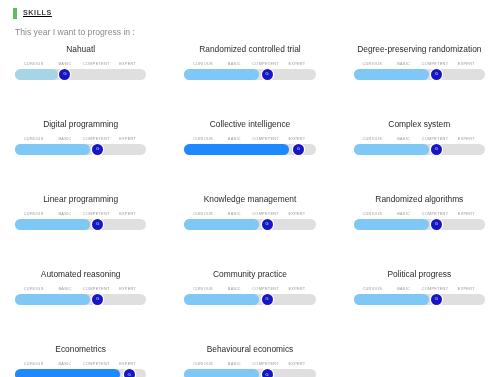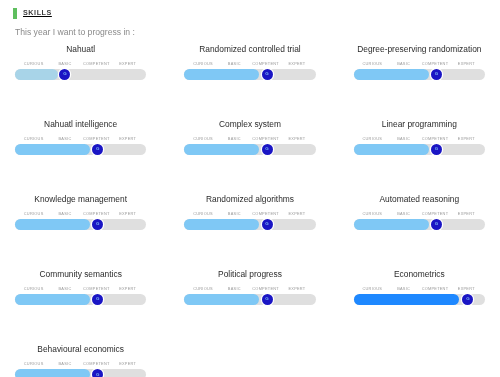--- a/index.html
+++ b/index.html
@@ -187,164 +187,180 @@
       </div>
       <div class="slider">
         <div class="slider-track"></div>
         <div class="slider-fill" style="width: 57%; background: rgb(127, 200, 245);"></div>
         <div class="slider-handle" style="left: 63%; background: rgb(26, 21, 196);">
           <span class="slider-handle-glyph">G</span>
         </div>
       </div>
     </div>
     <div class="skill-card">
-      <div class="skill-name">Nahuatl intelligence</div>
-      <div class="tick-row">
-        <div class="tick-label">CURIOUS</div>
-        <div class="tick-label">BASIC</div>
-        <div class="tick-label">COMPETENT</div>
-        <div class="tick-label">EXPERT</div>
-      </div>
-      <div class="slider">
-        <div class="slider-track"></div>
-        <div class="slider-fill" style="width: 57%; background: rgb(127, 200, 245);"></div>
-        <div class="slider-handle" style="left: 63%; background: rgb(26, 21, 196);">
-          <span class="slider-handle-glyph">G</span>
-        </div>
-      </div>
-    </div>
-    <div class="skill-card">
-      <div class="skill-name">Complex system</div>
-      <div class="tick-row">
-        <div class="tick-label">CURIOUS</div>
-        <div class="tick-label">BASIC</div>
-        <div class="tick-label">COMPETENT</div>
-        <div class="tick-label">EXPERT</div>
-      </div>
-      <div class="slider">
-        <div class="slider-track"></div>
-        <div class="slider-fill" style="width: 57%; background: rgb(127, 200, 245);"></div>
-        <div class="slider-handle" style="left: 63%; background: rgb(26, 21, 196);">
-          <span class="slider-handle-glyph">G</span>
-        </div>
-      </div>
-    </div>
-    <div class="skill-card">
-      <div class="skill-name">Linear programming</div>
-      <div class="tick-row">
-        <div class="tick-label">CURIOUS</div>
-        <div class="tick-label">BASIC</div>
-        <div class="tick-label">COMPETENT</div>
-        <div class="tick-label">EXPERT</div>
-      </div>
-      <div class="slider">
-        <div class="slider-track"></div>
-        <div class="slider-fill" style="width: 57%; background: rgb(127, 200, 245);"></div>
-        <div class="slider-handle" style="left: 63%; background: rgb(26, 21, 196);">
-          <span class="slider-handle-glyph">G</span>
-        </div>
-      </div>
-    </div>
-    <div class="skill-card">
-      <div class="skill-name">Knowledge management</div>
-      <div class="tick-row">
-        <div class="tick-label">CURIOUS</div>
-        <div class="tick-label">BASIC</div>
-        <div class="tick-label">COMPETENT</div>
-        <div class="tick-label">EXPERT</div>
-      </div>
-      <div class="slider">
-        <div class="slider-track"></div>
-        <div class="slider-fill" style="width: 57%; background: rgb(127, 200, 245);"></div>
-        <div class="slider-handle" style="left: 63%; background: rgb(26, 21, 196);">
-          <span class="slider-handle-glyph">G</span>
-        </div>
-      </div>
-    </div>
-    <div class="skill-card">
-      <div class="skill-name">Randomized algorithms</div>
-      <div class="tick-row">
-        <div class="tick-label">CURIOUS</div>
-        <div class="tick-label">BASIC</div>
-        <div class="tick-label">COMPETENT</div>
-        <div class="tick-label">EXPERT</div>
-      </div>
-      <div class="slider">
-        <div class="slider-track"></div>
-        <div class="slider-fill" style="width: 57%; background: rgb(127, 200, 245);"></div>
-        <div class="slider-handle" style="left: 63%; background: rgb(26, 21, 196);">
-          <span class="slider-handle-glyph">G</span>
-        </div>
-      </div>
-    </div>
-    <div class="skill-card">
-      <div class="skill-name">Automated reasoning</div>
-      <div class="tick-row">
-        <div class="tick-label">CURIOUS</div>
-        <div class="tick-label">BASIC</div>
-        <div class="tick-label">COMPETENT</div>
-        <div class="tick-label">EXPERT</div>
-      </div>
-      <div class="slider">
-        <div class="slider-track"></div>
-        <div class="slider-fill" style="width: 57%; background: rgb(127, 200, 245);"></div>
-        <div class="slider-handle" style="left: 63%; background: rgb(26, 21, 196);">
-          <span class="slider-handle-glyph">G</span>
-        </div>
-      </div>
-    </div>
-    <div class="skill-card">
-      <div class="skill-name">Community semantics</div>
-      <div class="tick-row">
-        <div class="tick-label">CURIOUS</div>
-        <div class="tick-label">BASIC</div>
-        <div class="tick-label">COMPETENT</div>
-        <div class="tick-label">EXPERT</div>
-      </div>
-      <div class="slider">
-        <div class="slider-track"></div>
-        <div class="slider-fill" style="width: 57%; background: rgb(127, 200, 245);"></div>
-        <div class="slider-handle" style="left: 63%; background: rgb(26, 21, 196);">
-          <span class="slider-handle-glyph">G</span>
-        </div>
-      </div>
-    </div>
-    <div class="skill-card">
-      <div class="skill-name">Political progress</div>
-      <div class="tick-row">
-        <div class="tick-label">CURIOUS</div>
-        <div class="tick-label">BASIC</div>
-        <div class="tick-label">COMPETENT</div>
-        <div class="tick-label">EXPERT</div>
-      </div>
-      <div class="slider">
-        <div class="slider-track"></div>
-        <div class="slider-fill" style="width: 57%; background: rgb(127, 200, 245);"></div>
-        <div class="slider-handle" style="left: 63%; background: rgb(26, 21, 196);">
-          <span class="slider-handle-glyph">G</span>
-        </div>
-      </div>
-    </div>
-    <div class="skill-card">
-      <div class="skill-name">Econometrics</div>
+      <div class="skill-name">Digital programming</div>
+      <div class="tick-row">
+        <div class="tick-label">CURIOUS</div>
+        <div class="tick-label">BASIC</div>
+        <div class="tick-label">COMPETENT</div>
+        <div class="tick-label">EXPERT</div>
+      </div>
+      <div class="slider">
+        <div class="slider-track"></div>
+        <div class="slider-fill" style="width: 57%; background: rgb(127, 200, 245);"></div>
+        <div class="slider-handle" style="left: 63%; background: rgb(26, 21, 196);">
+          <span class="slider-handle-glyph">G</span>
+        </div>
+      </div>
+    </div>
+    <div class="skill-card">
+      <div class="skill-name">Collective intelligence</div>
       <div class="tick-row">
         <div class="tick-label">CURIOUS</div>
         <div class="tick-label">BASIC</div>
         <div class="tick-label">COMPETENT</div>
         <div class="tick-label">EXPERT</div>
       </div>
       <div class="slider">
         <div class="slider-track"></div>
         <div class="slider-fill" style="width: 80%; background: rgb(30, 136, 255);"></div>
         <div class="slider-handle" style="left: 87%; background: rgb(26, 21, 196);">
           <span class="slider-handle-glyph">G</span>
         </div>
       </div>
     </div>
     <div class="skill-card">
+      <div class="skill-name">Complex system</div>
+      <div class="tick-row">
+        <div class="tick-label">CURIOUS</div>
+        <div class="tick-label">BASIC</div>
+        <div class="tick-label">COMPETENT</div>
+        <div class="tick-label">EXPERT</div>
+      </div>
+      <div class="slider">
+        <div class="slider-track"></div>
+        <div class="slider-fill" style="width: 57%; background: rgb(127, 200, 245);"></div>
+        <div class="slider-handle" style="left: 63%; background: rgb(26, 21, 196);">
+          <span class="slider-handle-glyph">G</span>
+        </div>
+      </div>
+    </div>
+    <div class="skill-card">
+      <div class="skill-name">Linear programming</div>
+      <div class="tick-row">
+        <div class="tick-label">CURIOUS</div>
+        <div class="tick-label">BASIC</div>
+        <div class="tick-label">COMPETENT</div>
+        <div class="tick-label">EXPERT</div>
+      </div>
+      <div class="slider">
+        <div class="slider-track"></div>
+        <div class="slider-fill" style="width: 57%; background: rgb(127, 200, 245);"></div>
+        <div class="slider-handle" style="left: 63%; background: rgb(26, 21, 196);">
+          <span class="slider-handle-glyph">G</span>
+        </div>
+      </div>
+    </div>
+    <div class="skill-card">
+      <div class="skill-name">Knowledge management</div>
+      <div class="tick-row">
+        <div class="tick-label">CURIOUS</div>
+        <div class="tick-label">BASIC</div>
+        <div class="tick-label">COMPETENT</div>
+        <div class="tick-label">EXPERT</div>
+      </div>
+      <div class="slider">
+        <div class="slider-track"></div>
+        <div class="slider-fill" style="width: 57%; background: rgb(127, 200, 245);"></div>
+        <div class="slider-handle" style="left: 63%; background: rgb(26, 21, 196);">
+          <span class="slider-handle-glyph">G</span>
+        </div>
+      </div>
+    </div>
+    <div class="skill-card">
+      <div class="skill-name">Randomized algorithms</div>
+      <div class="tick-row">
+        <div class="tick-label">CURIOUS</div>
+        <div class="tick-label">BASIC</div>
+        <div class="tick-label">COMPETENT</div>
+        <div class="tick-label">EXPERT</div>
+      </div>
+      <div class="slider">
+        <div class="slider-track"></div>
+        <div class="slider-fill" style="width: 57%; background: rgb(127, 200, 245);"></div>
+        <div class="slider-handle" style="left: 63%; background: rgb(26, 21, 196);">
+          <span class="slider-handle-glyph">G</span>
+        </div>
+      </div>
+    </div>
+    <div class="skill-card">
+      <div class="skill-name">Automated reasoning</div>
+      <div class="tick-row">
+        <div class="tick-label">CURIOUS</div>
+        <div class="tick-label">BASIC</div>
+        <div class="tick-label">COMPETENT</div>
+        <div class="tick-label">EXPERT</div>
+      </div>
+      <div class="slider">
+        <div class="slider-track"></div>
+        <div class="slider-fill" style="width: 57%; background: rgb(127, 200, 245);"></div>
+        <div class="slider-handle" style="left: 63%; background: rgb(26, 21, 196);">
+          <span class="slider-handle-glyph">G</span>
+        </div>
+      </div>
+    </div>
+    <div class="skill-card">
+      <div class="skill-name">Community practice</div>
+      <div class="tick-row">
+        <div class="tick-label">CURIOUS</div>
+        <div class="tick-label">BASIC</div>
+        <div class="tick-label">COMPETENT</div>
+        <div class="tick-label">EXPERT</div>
+      </div>
+      <div class="slider">
+        <div class="slider-track"></div>
+        <div class="slider-fill" style="width: 57%; background: rgb(127, 200, 245);"></div>
+        <div class="slider-handle" style="left: 63%; background: rgb(26, 21, 196);">
+          <span class="slider-handle-glyph">G</span>
+        </div>
+      </div>
+    </div>
+    <div class="skill-card">
+      <div class="skill-name">Political progress</div>
+      <div class="tick-row">
+        <div class="tick-label">CURIOUS</div>
+        <div class="tick-label">BASIC</div>
+        <div class="tick-label">COMPETENT</div>
+        <div class="tick-label">EXPERT</div>
+      </div>
+      <div class="slider">
+        <div class="slider-track"></div>
+        <div class="slider-fill" style="width: 57%; background: rgb(127, 200, 245);"></div>
+        <div class="slider-handle" style="left: 63%; background: rgb(26, 21, 196);">
+          <span class="slider-handle-glyph">G</span>
+        </div>
+      </div>
+    </div>
+    <div class="skill-card">
+      <div class="skill-name">Econometrics</div>
+      <div class="tick-row">
+        <div class="tick-label">CURIOUS</div>
+        <div class="tick-label">BASIC</div>
+        <div class="tick-label">COMPETENT</div>
+        <div class="tick-label">EXPERT</div>
+      </div>
+      <div class="slider">
+        <div class="slider-track"></div>
+        <div class="slider-fill" style="width: 80%; background: rgb(30, 136, 255);"></div>
+        <div class="slider-handle" style="left: 87%; background: rgb(26, 21, 196);">
+          <span class="slider-handle-glyph">G</span>
+        </div>
+      </div>
+    </div>
+    <div class="skill-card">
       <div class="skill-name">Behavioural economics</div>
       <div class="tick-row">
         <div class="tick-label">CURIOUS</div>
         <div class="tick-label">BASIC</div>
         <div class="tick-label">COMPETENT</div>
         <div class="tick-label">EXPERT</div>
       </div>
       <div class="slider">
         <div class="slider-track"></div>
         <div class="slider-fill" style="width: 57%; background: rgb(127, 200, 245);"></div>

